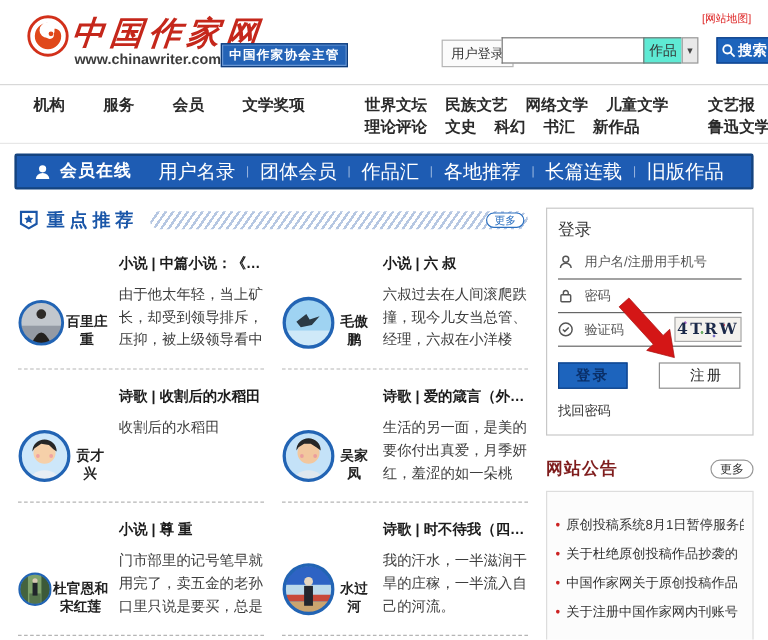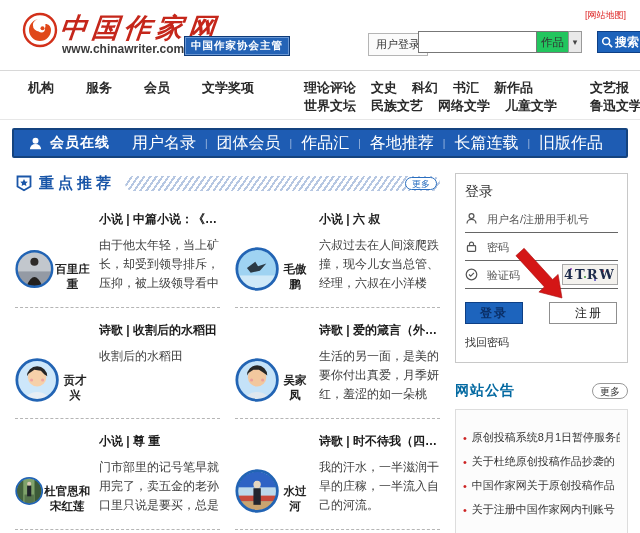--- a/index.html
+++ b/index.html
@@ -15,21 +15,21 @@
   #site-url{left:62px;top:42px;font-size:12px;font-weight:bold;color:#3c3c3c;}
   #supervisor-badge{left:184px;top:36px;background:#2463b6;border:1px solid #0e3b79;
         box-shadow:inset 0 0 0 1px #6a97d4;color:#fff;font-size:10.5px;font-weight:bold;
         padding:2px 6px;letter-spacing:1px;}
   #sitemap{right:14px;top:9px;font-size:9px;color:#d22;cursor:pointer;}
   #user-login-btn{left:368px;top:33px;border:1px solid #b5b5b5;background:#fbfbfb;
         font-size:11px;color:#333;padding:3px 7px;cursor:pointer;}
   #search-wrap{left:418px;top:31px;height:22px;display:flex;}
   #search-input{width:118px;height:20px;border:1px solid #777;border-right:none;
         font-size:11px;padding:0 4px;outline:none;box-sizing:border-box;height:22px;}
-  #search-cat{width:32px;height:22px;border:1px solid #777;border-right:none;background:#22c55e;
+  #search-cat{width:32px;height:22px;border:1px solid #777;border-right:none;background:#5eead4;
         font-size:11.5px;display:flex;align-items:center;justify-content:center;cursor:pointer;box-sizing:border-box;}
   #search-chevron{width:14px;height:22px;border:1px solid #999;background:#e9e9e9;color:#444;
         font-size:9px;display:flex;align-items:center;justify-content:center;cursor:pointer;box-sizing:border-box;}
   #search-btn{width:46px;height:22px;margin-left:15px;background:#1d63bb;border:1px solid #0d3f85;
         color:#fff;font-size:12px;font-weight:bold;display:flex;align-items:center;
         justify-content:center;gap:2px;cursor:pointer;box-sizing:border-box;}
 
   
   #nav{position:absolute;top:70px;left:0;width:640px;height:50px;box-sizing:border-box;
        border-top:1px solid #d8d8d8;border-bottom:1px solid #e7e7e7;}
@@ -85,21 +85,21 @@
   .btn-row{display:flex;align-items:center;margin-top:13px;}
   #login-btn{width:58px;height:22px;background:#1d64bd;border:1px solid #0d3f85;color:#0a2f68;
       font-weight:bold;font-size:12px;display:flex;align-items:center;justify-content:center;
       cursor:pointer;box-sizing:border-box;letter-spacing:2px;}
   #register-btn{margin-left:26px;width:68px;height:22px;background:#fff;border:1px solid #8f8f8f;color:#222;
       font-size:12px;display:flex;align-items:center;justify-content:center;cursor:pointer;
       box-sizing:border-box;letter-spacing:2px;padding-left:12px;}
   #forgot{margin-top:11px;font-size:11px;color:#333;cursor:pointer;}
 
   #announce-head{display:flex;justify-content:space-between;align-items:center;margin-top:19px;}
-  #announce-title{font-size:14px;font-weight:bold;color:#0369a1;letter-spacing:1px;}
+  #announce-title{font-size:14px;font-weight:bold;color:#7f1d1d;letter-spacing:1px;}
   .pill-gray{border:1px solid #999;border-radius:9px;font-size:10px;padding:0 7px;color:#333;
       background:#fff;height:16px;line-height:15px;cursor:pointer;box-sizing:border-box;}
   #announce-box{margin-top:9px;border:1px solid #ddd;background:#fcfcfc;padding:11px 7px;}
   .announce-item{font-size:11px;color:#333;margin:9px 0;display:flex;gap:5px;align-items:center;
       cursor:pointer;white-space:nowrap;overflow:hidden;}
   .bullet{color:#c22;font-size:11px;flex-shrink:0;}
 
   #red-arrow{position:absolute;left:512px;top:246px;z-index:6;pointer-events:none;}
 </style>
 </head>
@@ -137,31 +137,31 @@
       <div class="nav-row">
         <span class="nav-item">机构</span>
         <span class="nav-item">服务</span>
         <span class="nav-item">会员</span>
         <span class="nav-item">文学奖项</span>
       </div>
     </div>
     <div class="nav-divider"></div>
     <div class="nav-group g2">
       <div class="nav-row">
+        <span class="nav-item">世界文坛</span>
+        <span class="nav-item">民族文艺</span>
+        <span class="nav-item">网络文学</span>
+        <span class="nav-item">儿童文学</span>
+      </div>
+      <div class="nav-row">
         <span class="nav-item">理论评论</span>
         <span class="nav-item">文史</span>
         <span class="nav-item">科幻</span>
         <span class="nav-item">书汇</span>
         <span class="nav-item">新作品</span>
-      </div>
-      <div class="nav-row">
-        <span class="nav-item">世界文坛</span>
-        <span class="nav-item">民族文艺</span>
-        <span class="nav-item">网络文学</span>
-        <span class="nav-item">儿童文学</span>
       </div>
     </div>
     <div class="nav-divider"></div>
     <div class="nav-group g3">
       <div class="nav-row">
         <span class="nav-item">文艺报</span>
       </div>
       <div class="nav-row">
         <span class="nav-item">鲁迅文学院</span>
       </div>

